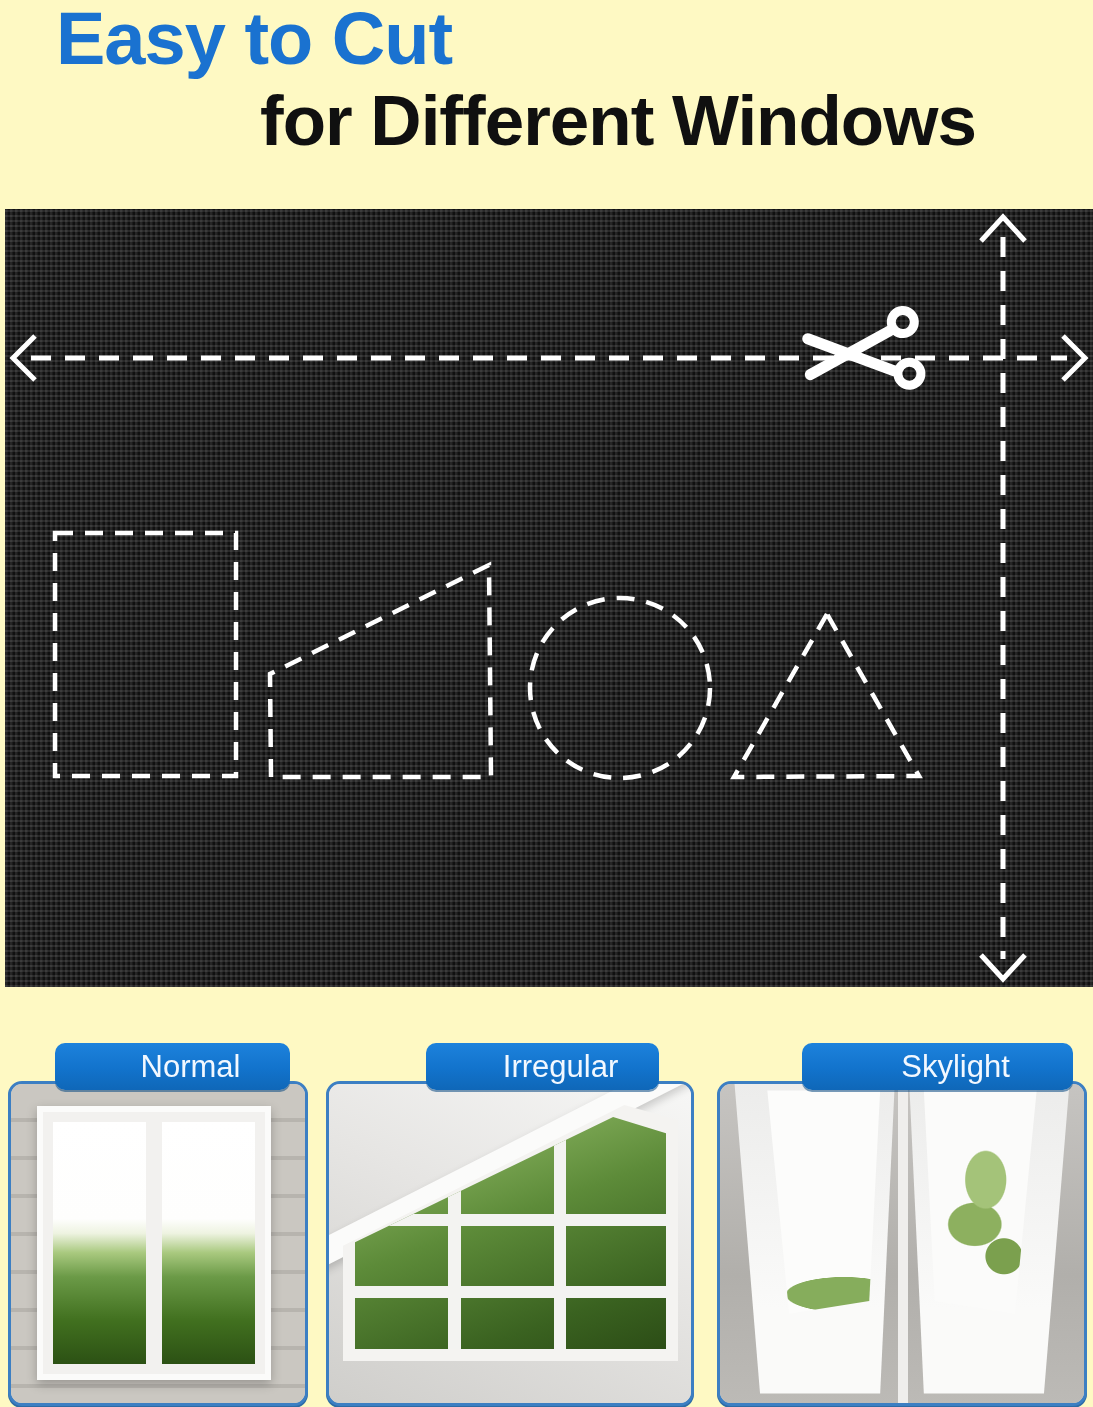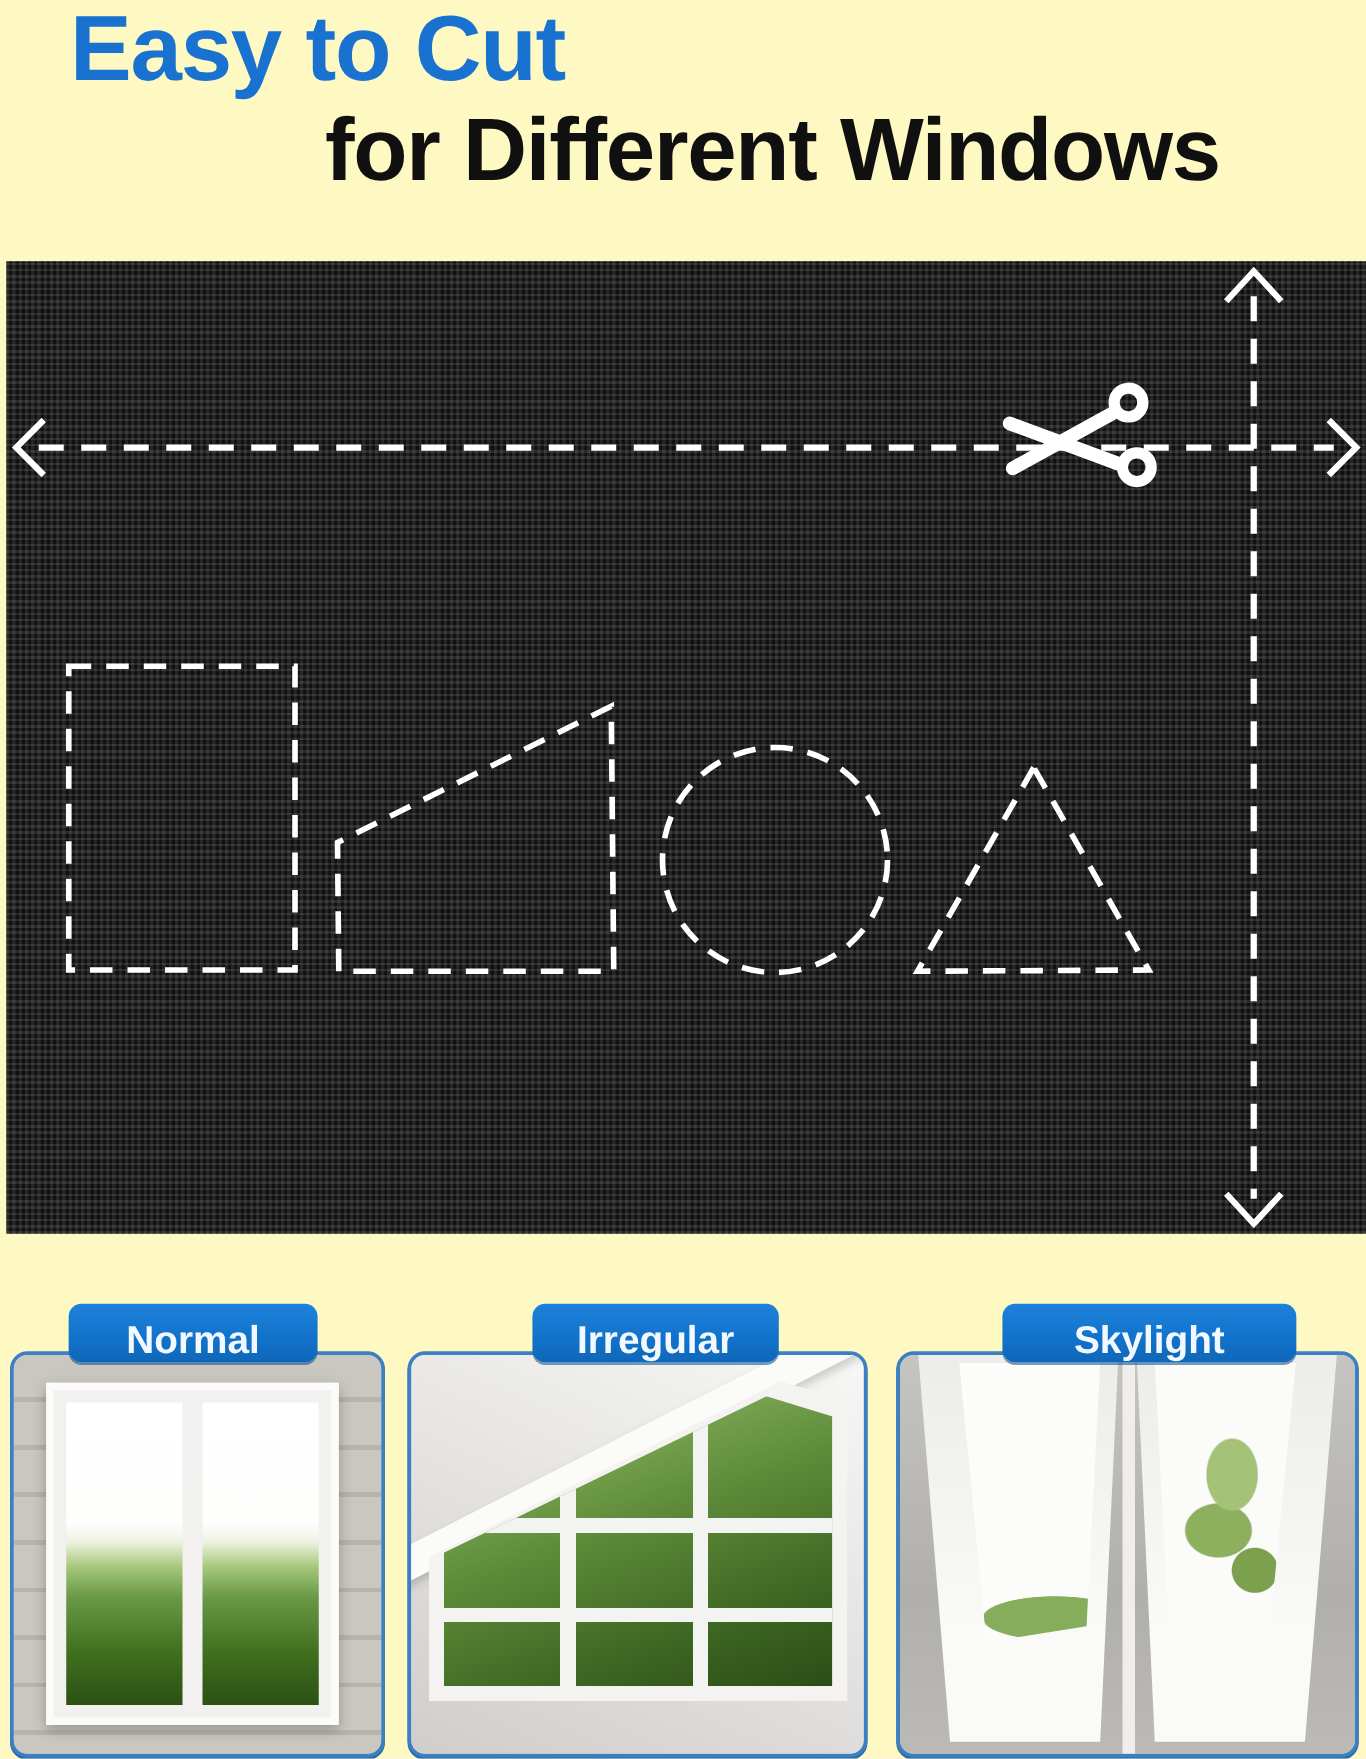--- a/index.html
+++ b/index.html
@@ -34,23 +34,24 @@
     border:3px solid #3c7fc3;border-radius:14px;overflow:hidden;
     background:#d8d6d3;box-shadow:0 2px 0 #2d6ba5;
   }
   .card1{left:8px;width:294px;}
   .card2{left:326px;width:362px;}
   .card3{left:717px;width:364px;}
 
   .badge{
     position:absolute;top:1043px;height:47px;z-index:5;
     background:linear-gradient(180deg,#1d82dc 0%,#1273cc 55%,#0f67b8 100%);
-    border-radius:10px;color:#f2f8ff;font-size:31px;font-weight:700;
-    display:flex;align-items:flex-end;justify-content:center;
+    border-radius:10px;color:#f2f8ff;font-size:31px;font-weight:400;
+    display:flex;align-items:center;justify-content:center;
     box-shadow:0 2px 0 rgba(9,73,130,0.55);
+    padding-left:36px;
   }
   .badge1{left:55px;width:199px;}
   .badge2{left:426px;width:197px;}
   .badge3{left:802px;width:235px;}
 
   .photo{position:absolute;inset:0;}
 
   
   .photo1{background:repeating-linear-gradient(180deg,#cac7c1 0 34px,#b7b4ae 34px 38px);}
   .p1-frame{position:absolute;left:26px;top:22px;width:234px;height:274px;

